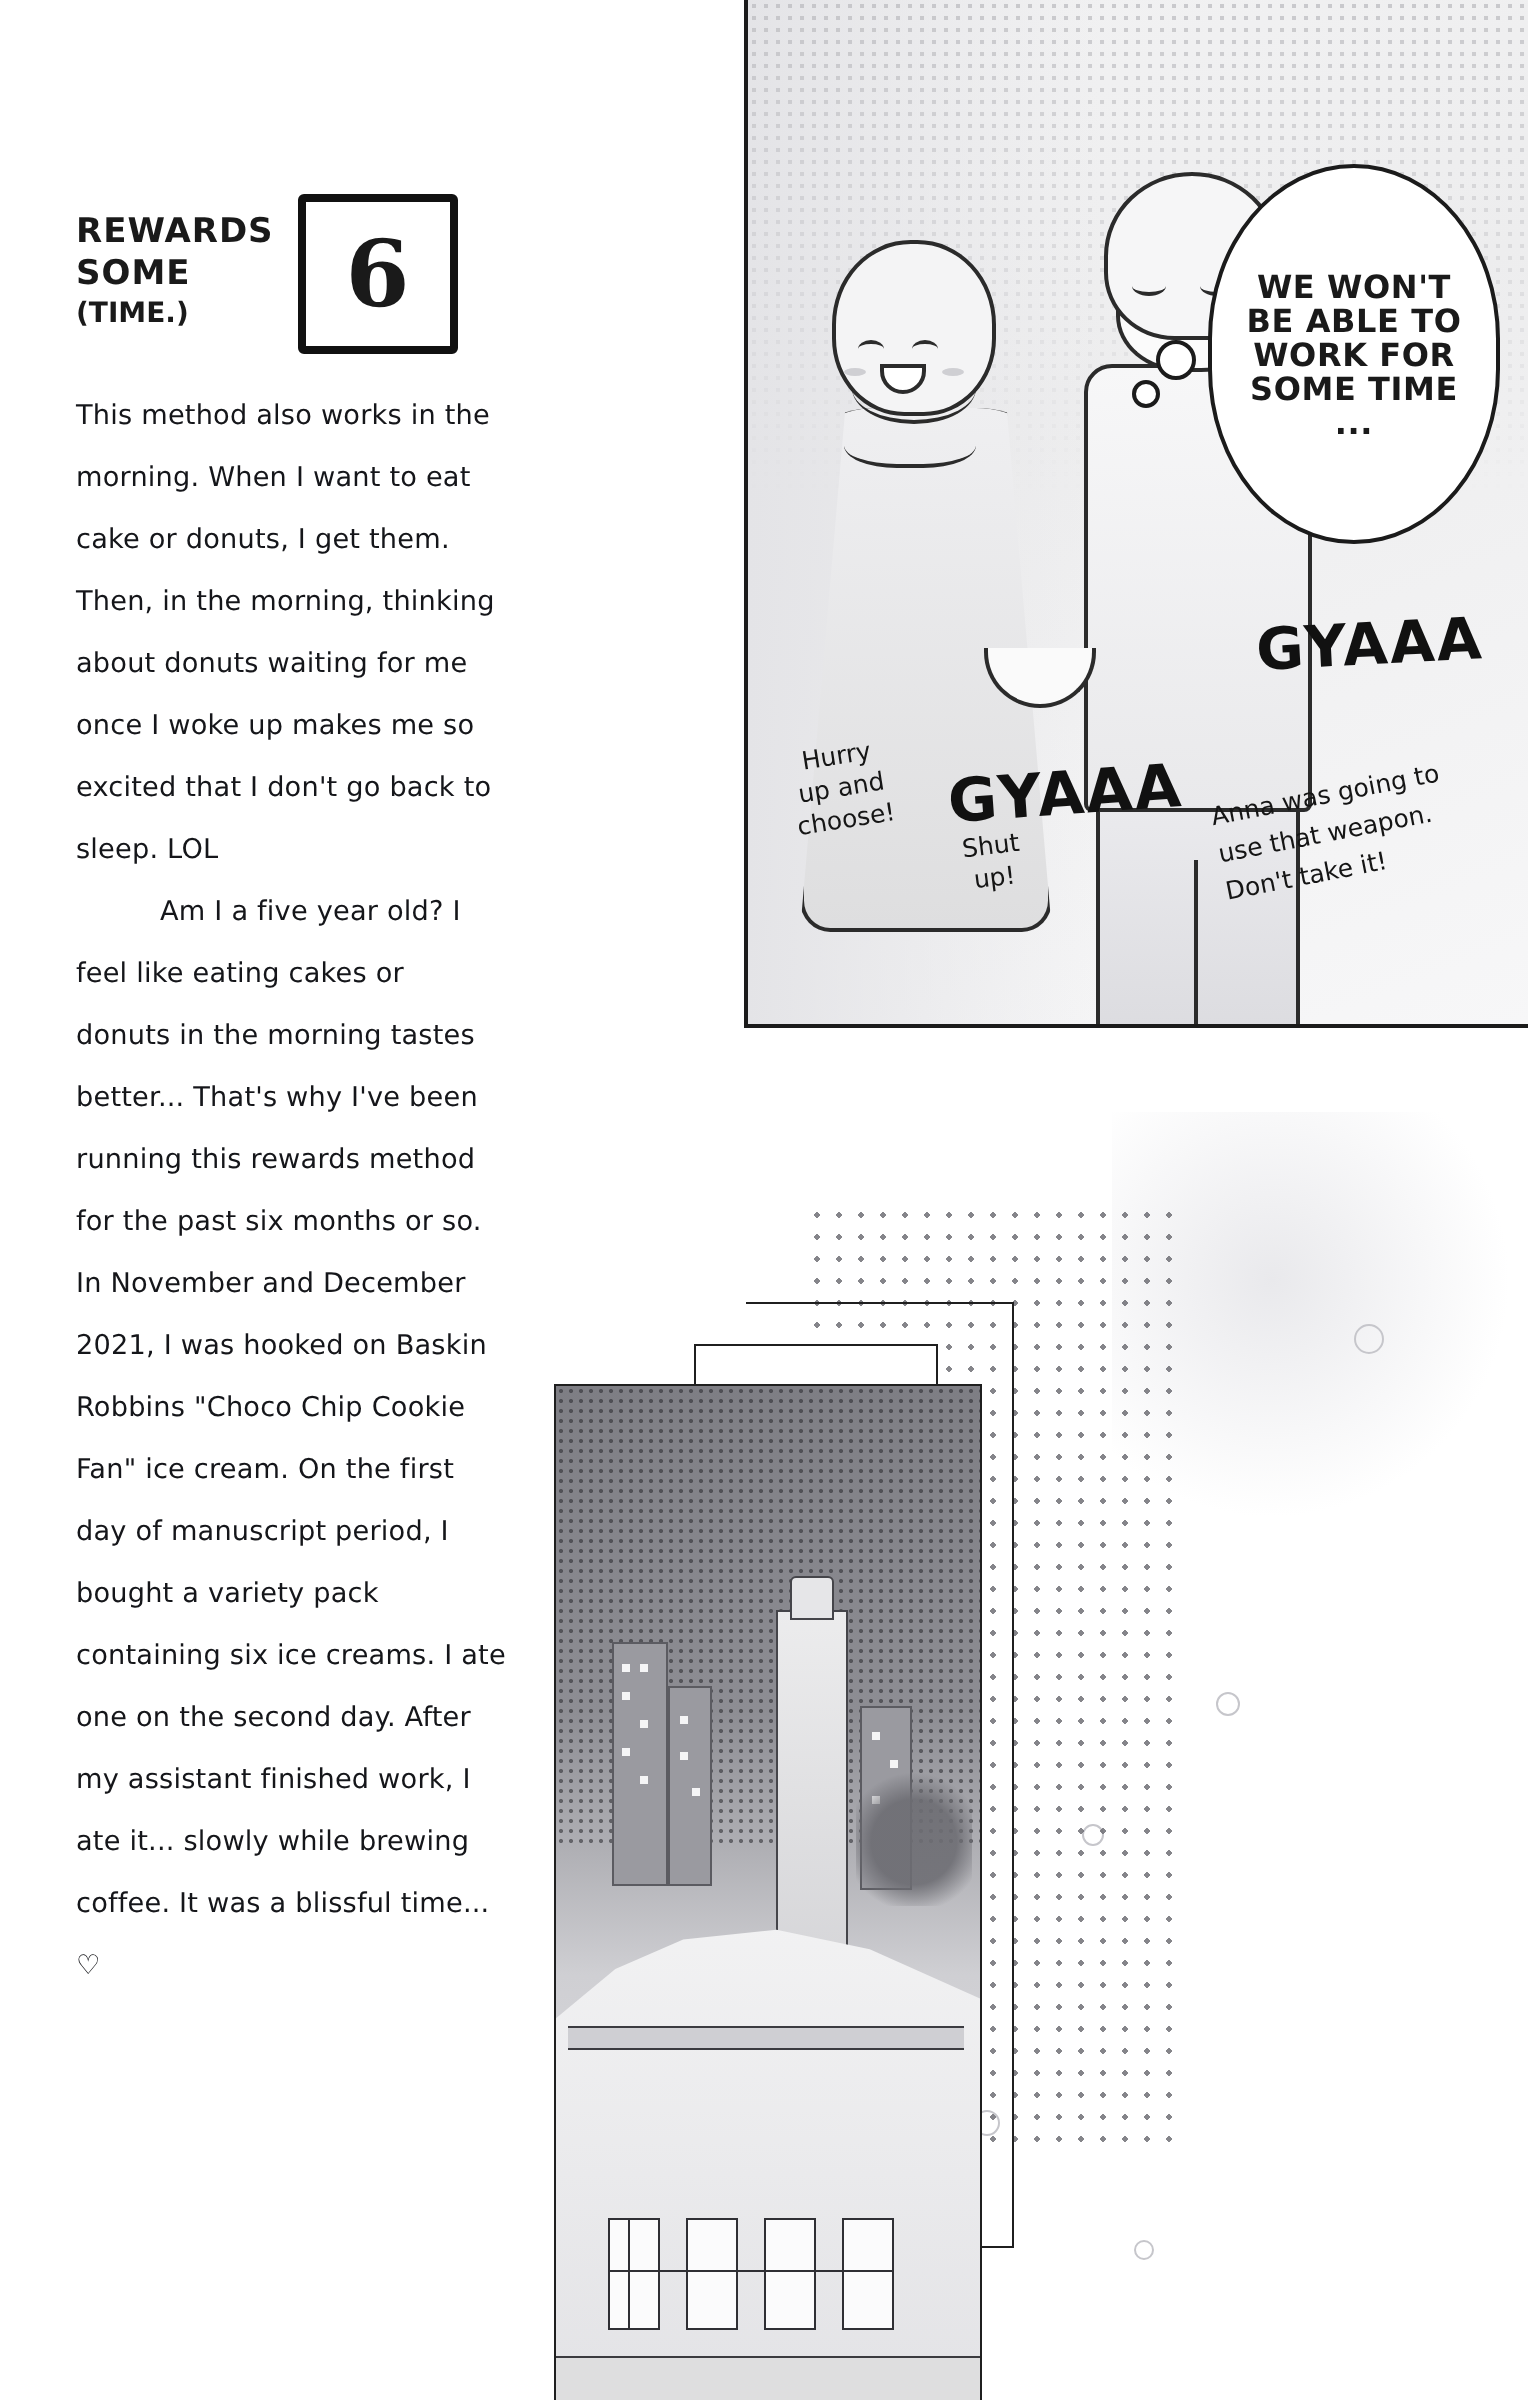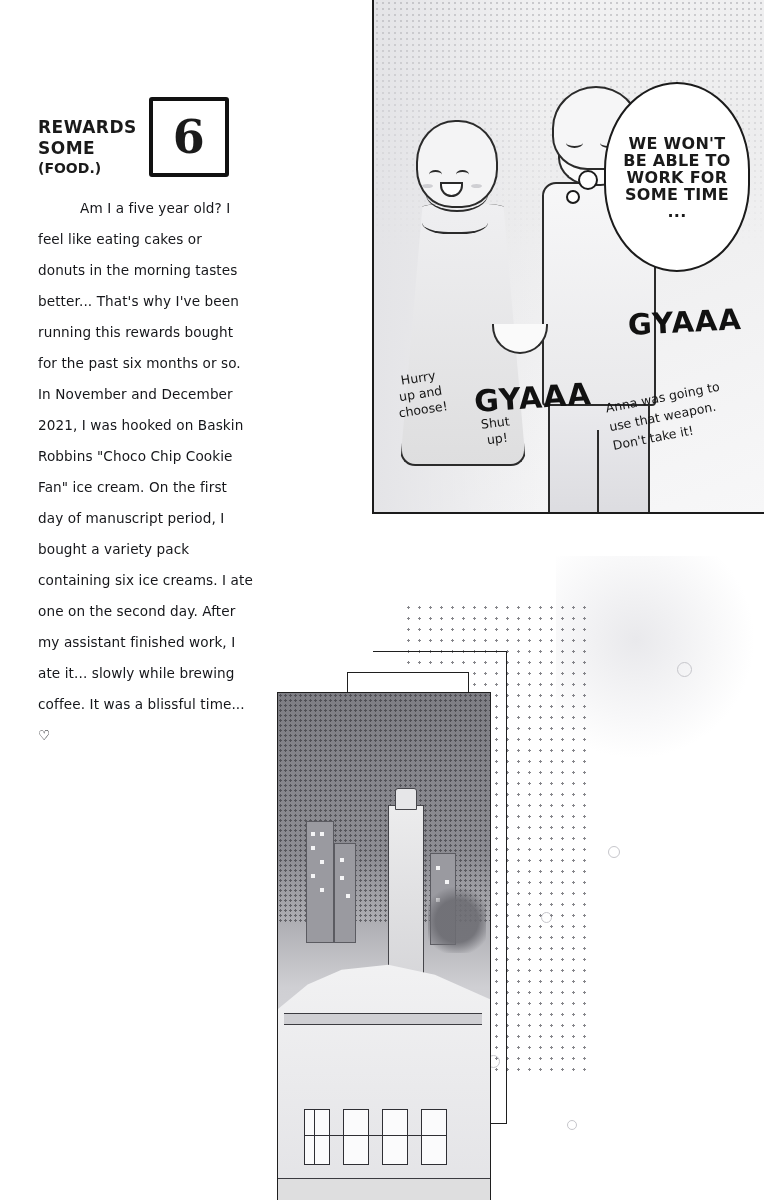--- a/index.html
+++ b/index.html
@@ -18,21 +18,21 @@
 
   
   .essay {
     position: absolute;
     left: 38px;
     top: 95px;
     width: 215px;
   }
   .heading-row {
     display: flex;
-    align-items: flex-end;
+    align-items: center;
     gap: 12px;
   }
   .heading-words {
     font-family: "DejaVu Sans", sans-serif;
     font-weight: bold;
     font-size: 17px;
     line-height: 1.25;
     letter-spacing: 0.5px;
   }
   .heading-words .cont {
@@ -444,27 +444,28 @@
   }
 </style>
 </head>
 <body>
 
 <div class="essay">
   <div class="heading-row">
     <div class="heading-words">
       <div>REWARDS</div>
       <div>SOME</div>
-      <div class="cont">(FOOD.)</div>
+      <div class="cont">(TIME.)</div>
     </div>
     <div class="num-box">6</div>
   </div>
 
   <div class="body-text">
-    <p class="indent">Am I a five year old? I feel like eating cakes or donuts in the morning tastes better... That's why I've been running this rewards bought for the past six months or so.</p>
+    <p>This method also works in the morning. When I want to eat cake or donuts, I get them. Then, in the morning, thinking about donuts waiting for me once I woke up makes me so excited that I don't go back to sleep. LOL</p>
+    <p class="indent">Am I a five year old? I feel like eating cakes or donuts in the morning tastes better... That's why I've been running this rewards method for the past six months or so.</p>
     <p>In November and December 2021, I was hooked on Baskin Robbins "Choco Chip Cookie Fan" ice cream. On the first day of manuscript period, I bought a variety pack containing six ice creams. I ate one on the second day. After my assistant finished work, I ate it... slowly while brewing coffee. It was a blissful time... ♡</p>
   </div>
 </div>
 
 <div class="panel-top">
   <div class="tone-soft"></div>
   <div class="tone-dots"></div>
 
   <div class="char girl">
     <div class="dress"></div>

